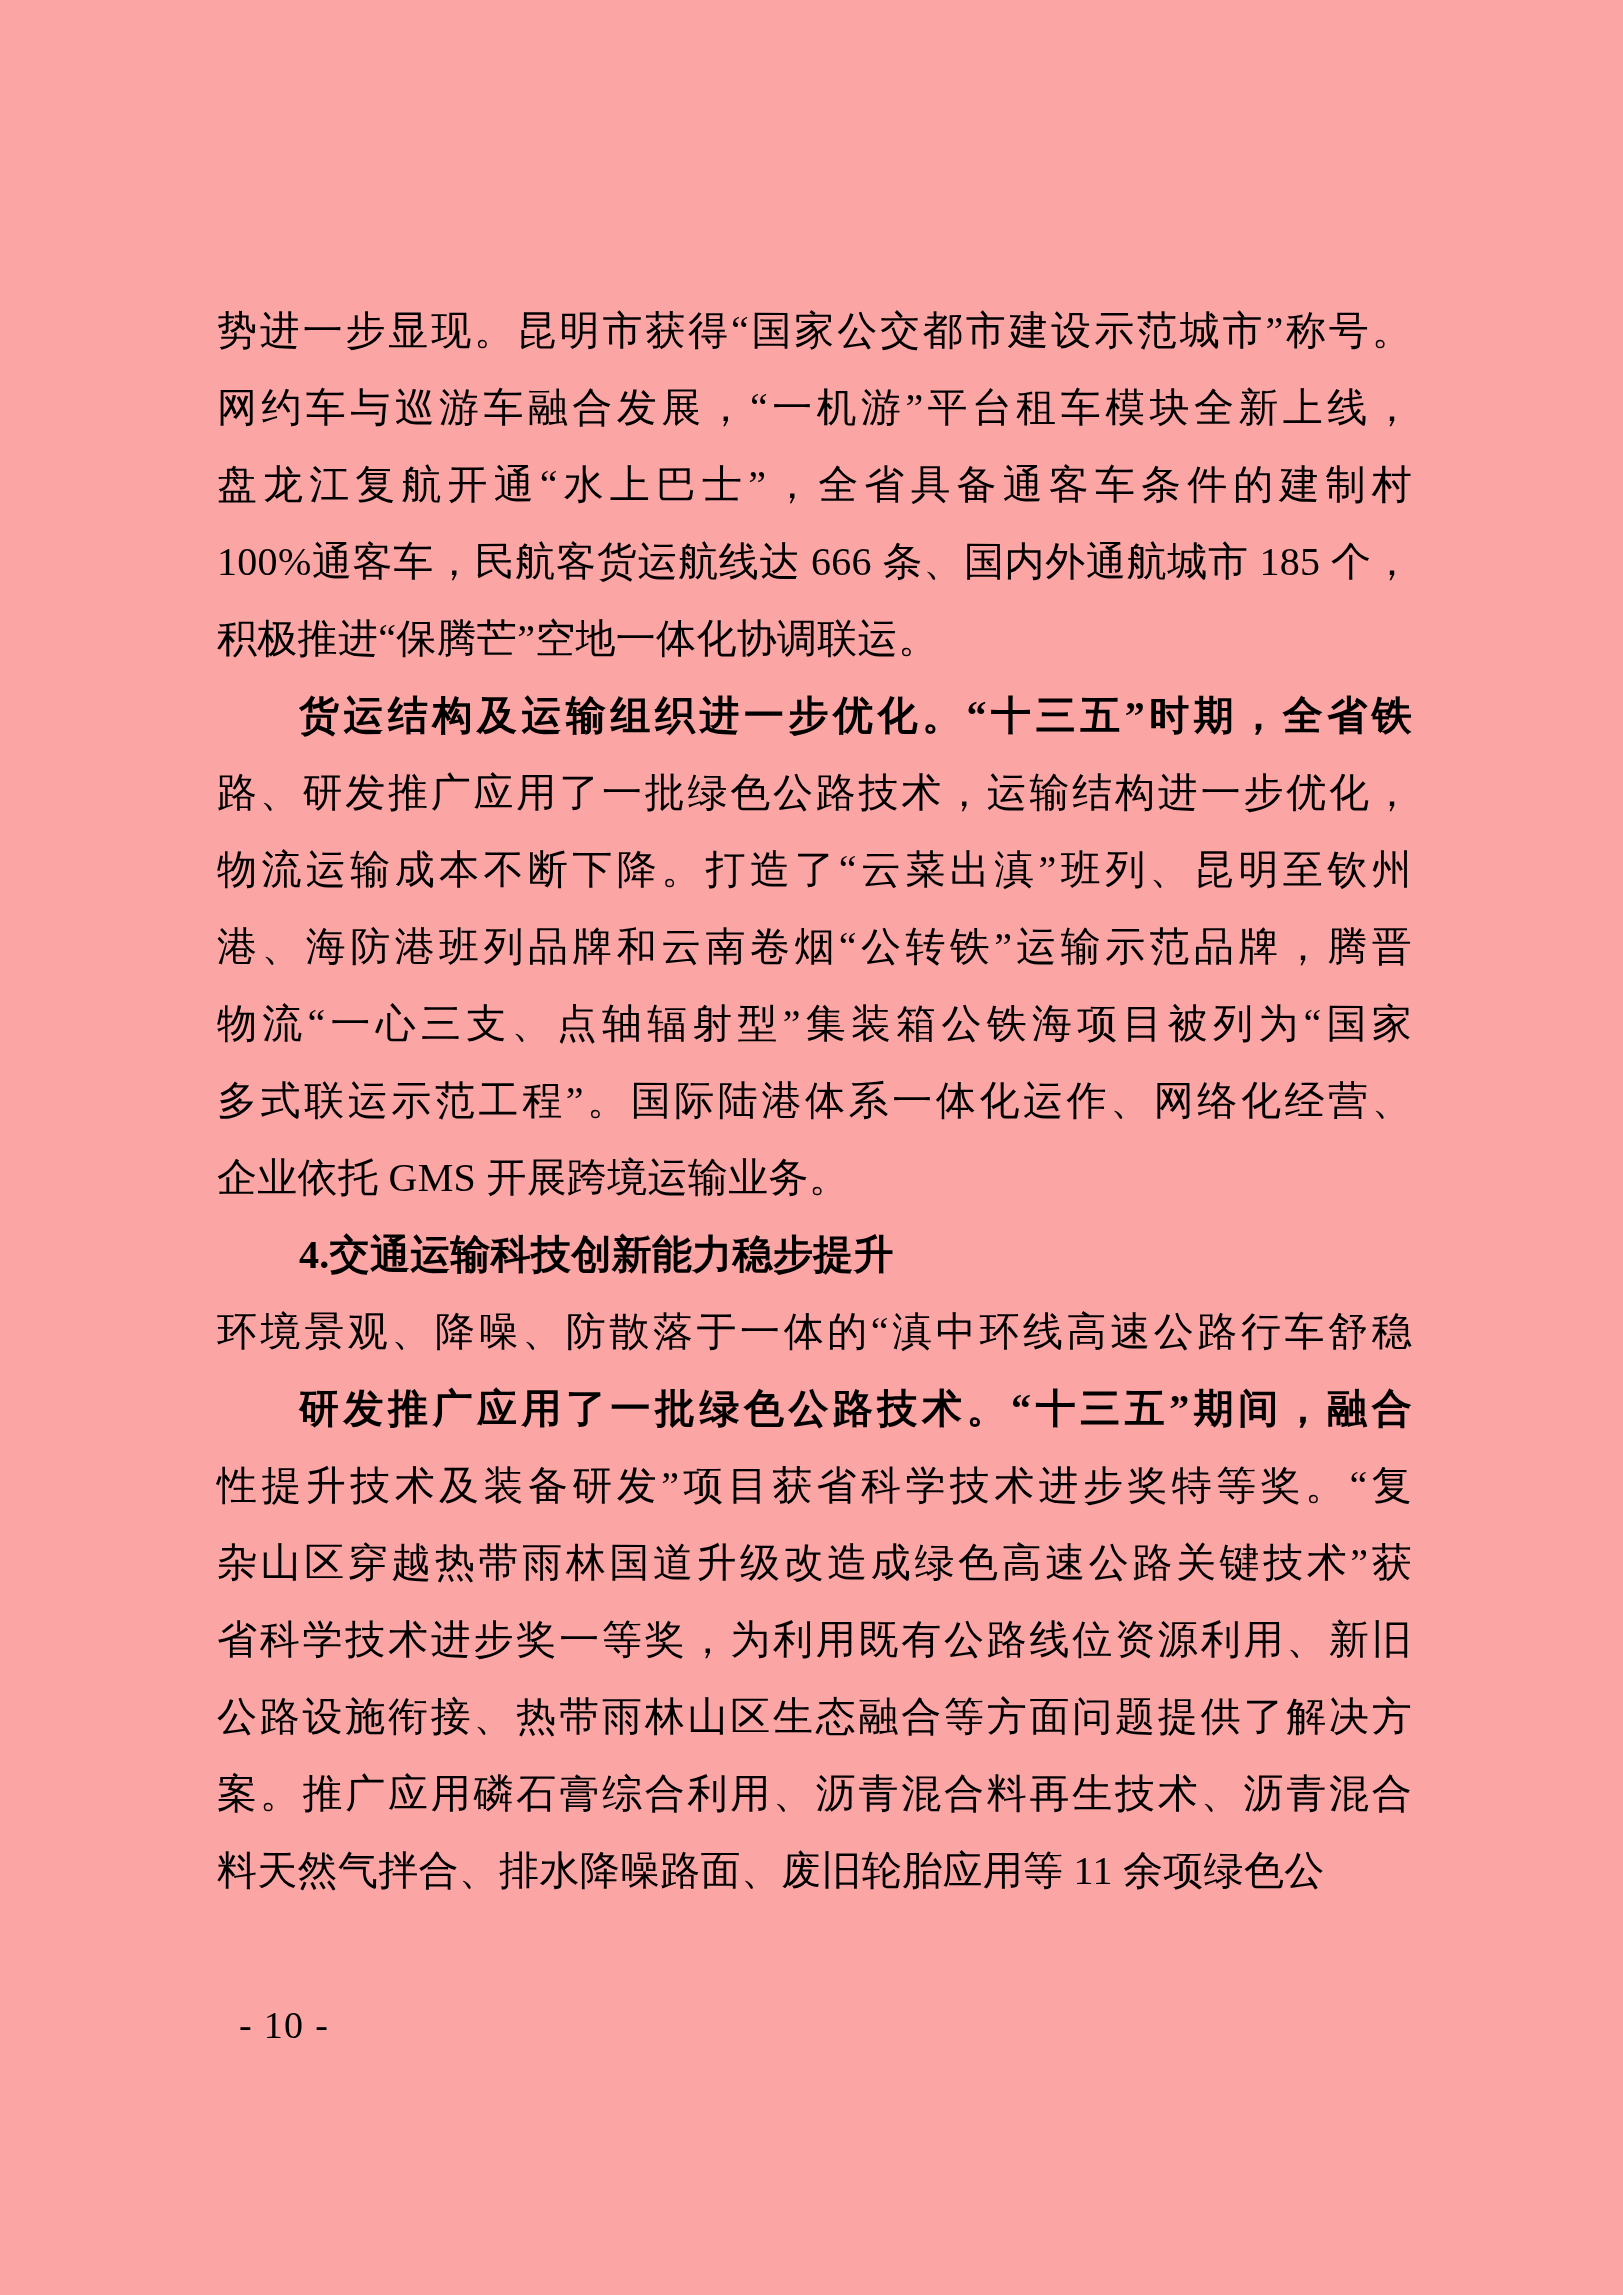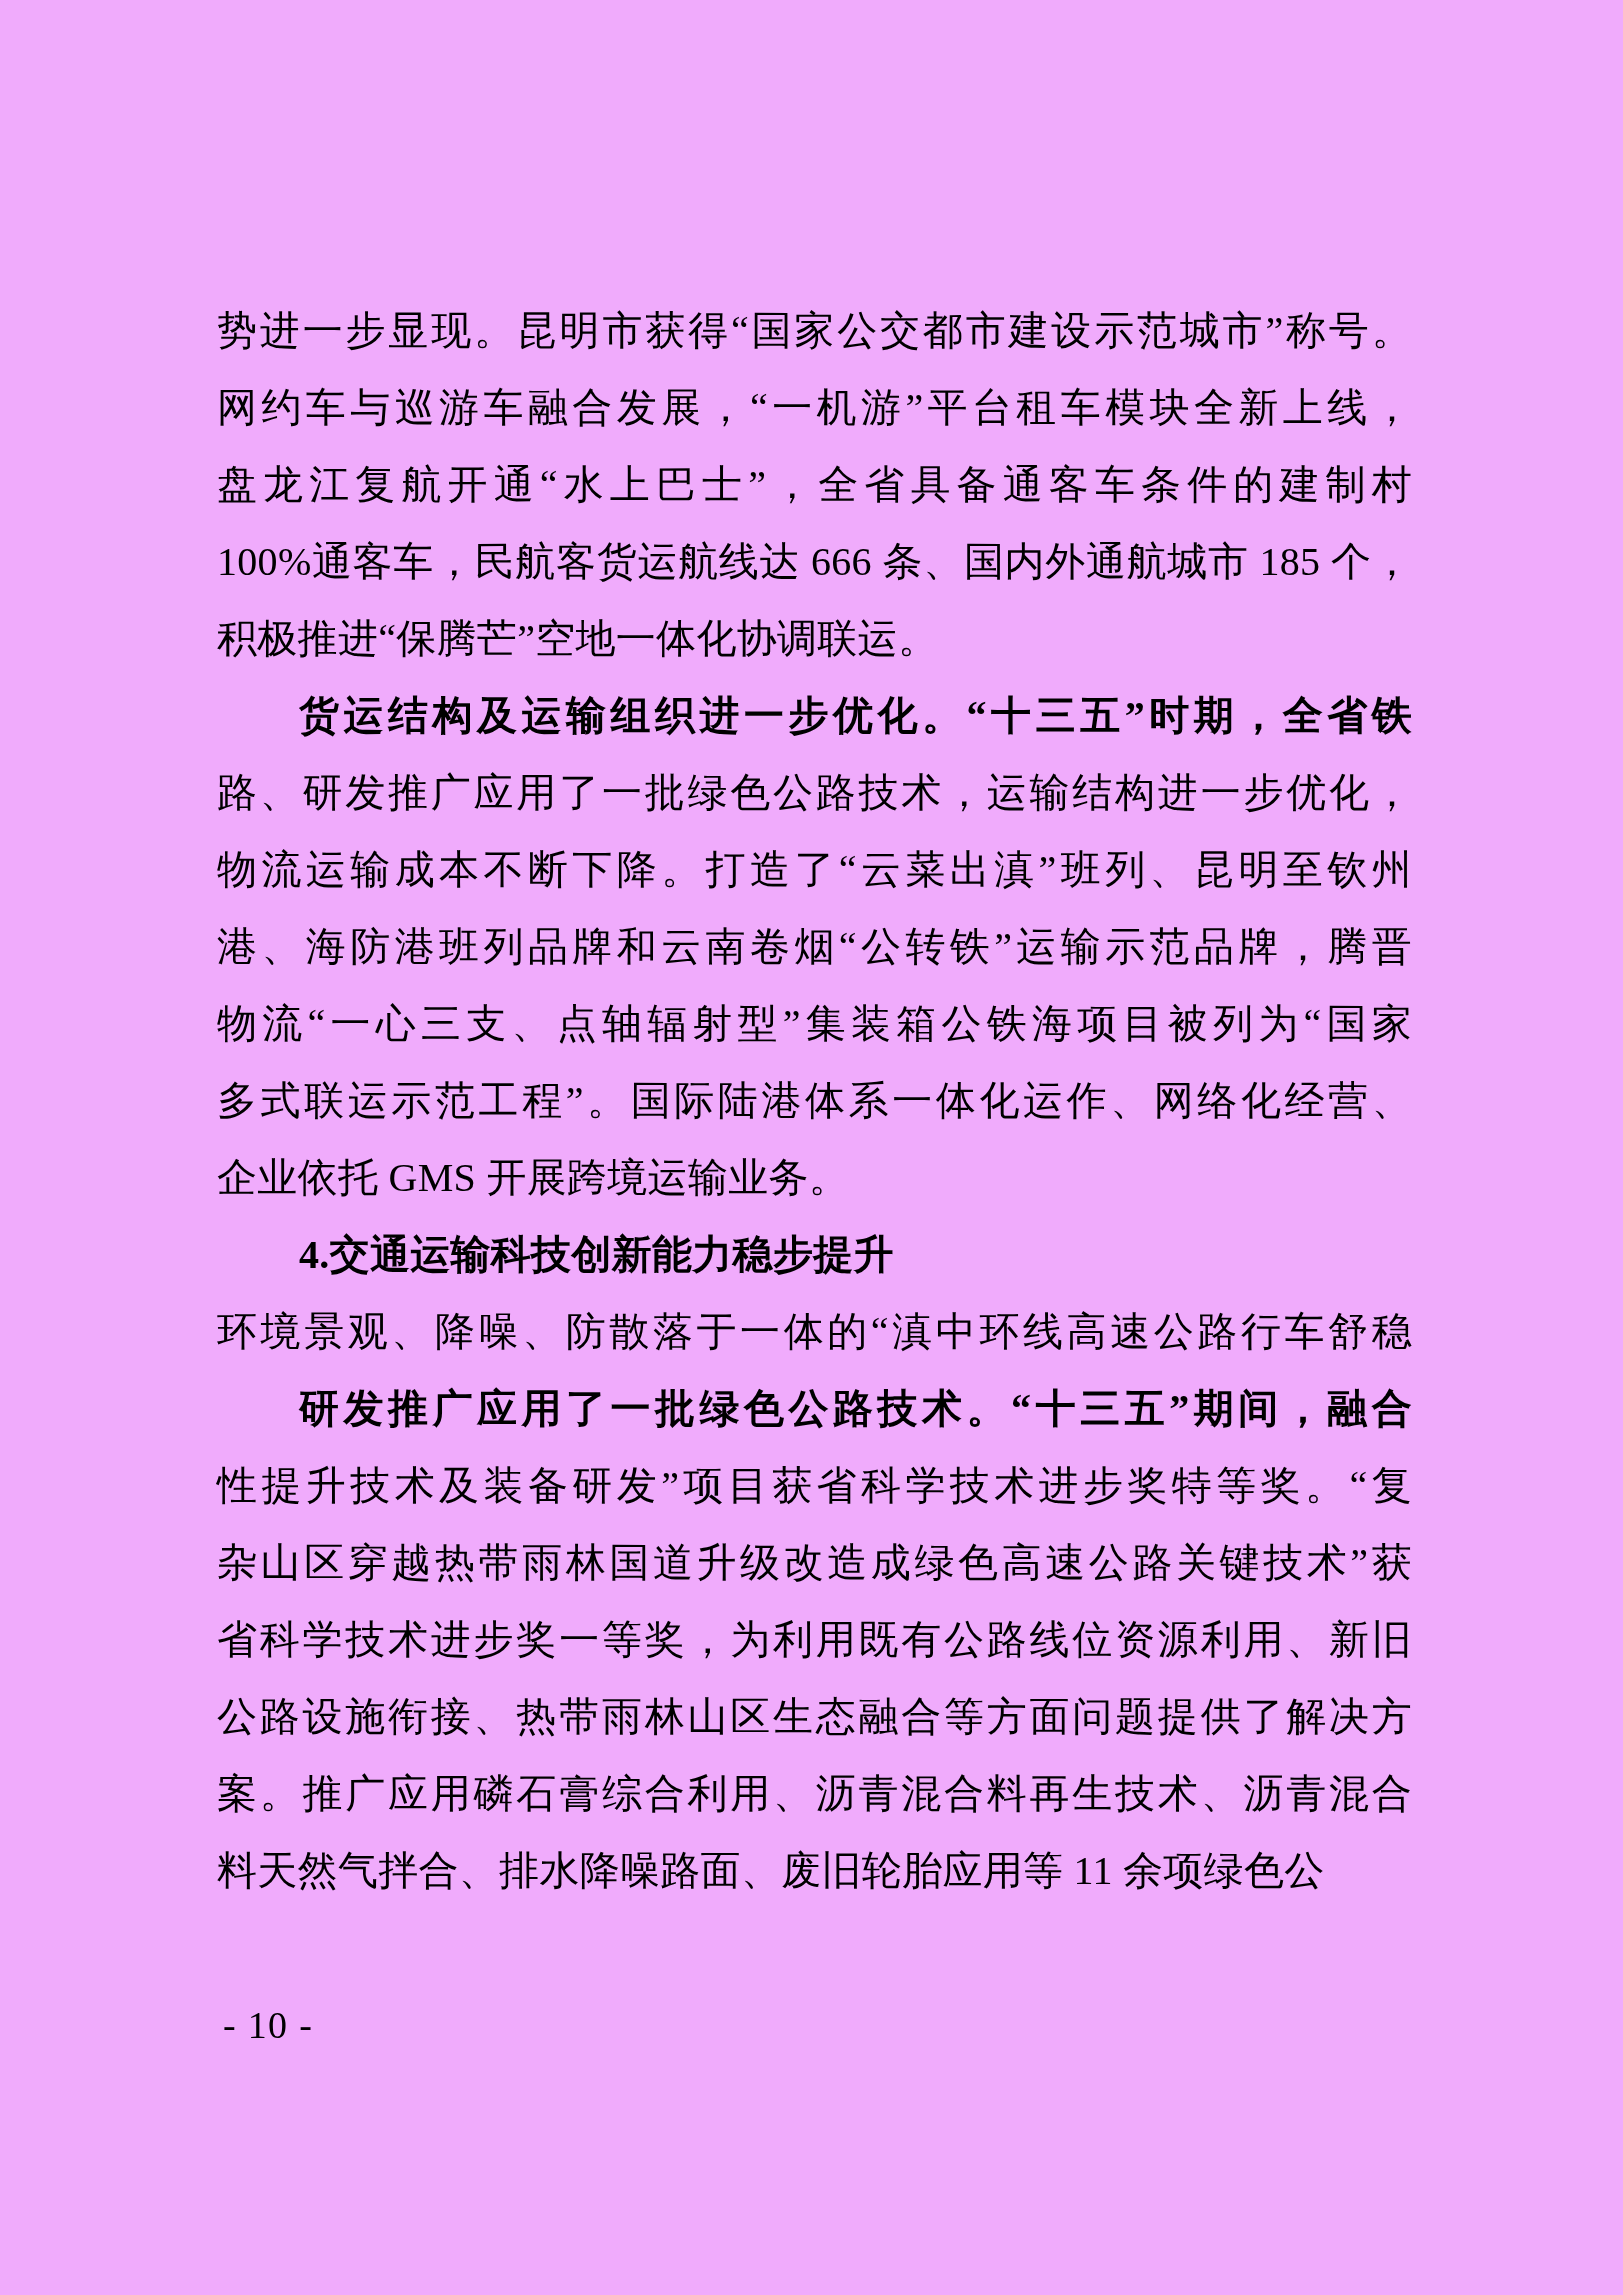--- a/index.html
+++ b/index.html
@@ -11,21 +11,21 @@
     width: 1623px;
     height: 2295px;
     background: #ffffff;
     color: #000000;
     font-family: "Liberation Serif", "DejaVu Serif", serif;
     overflow: hidden;
   }
   .sheet {
     position: absolute;
     inset: 0;
-    background: #f0abfc;
+    background: #fca5a5;
   }
   .doc-body {
     position: absolute;
     left: 217px;
     top: 292px;
     width: 1195px;
   }
   .line {
     margin: 0;
     padding: 0;
@@ -39,21 +39,21 @@
   }
   .line.indent {
     text-indent: 82px;
     font-weight: bold;
   }
   .line.para-end {
     text-align-last: left;
   }
   .page-footer {
     position: absolute;
-    left: 223px;
+    left: 239px;
     top: 2004px;
     font-size: 38px;
     line-height: 43px;
     letter-spacing: 1.3px;
     color: #000000;
   }
 </style>
 </head>
 <body>
 

